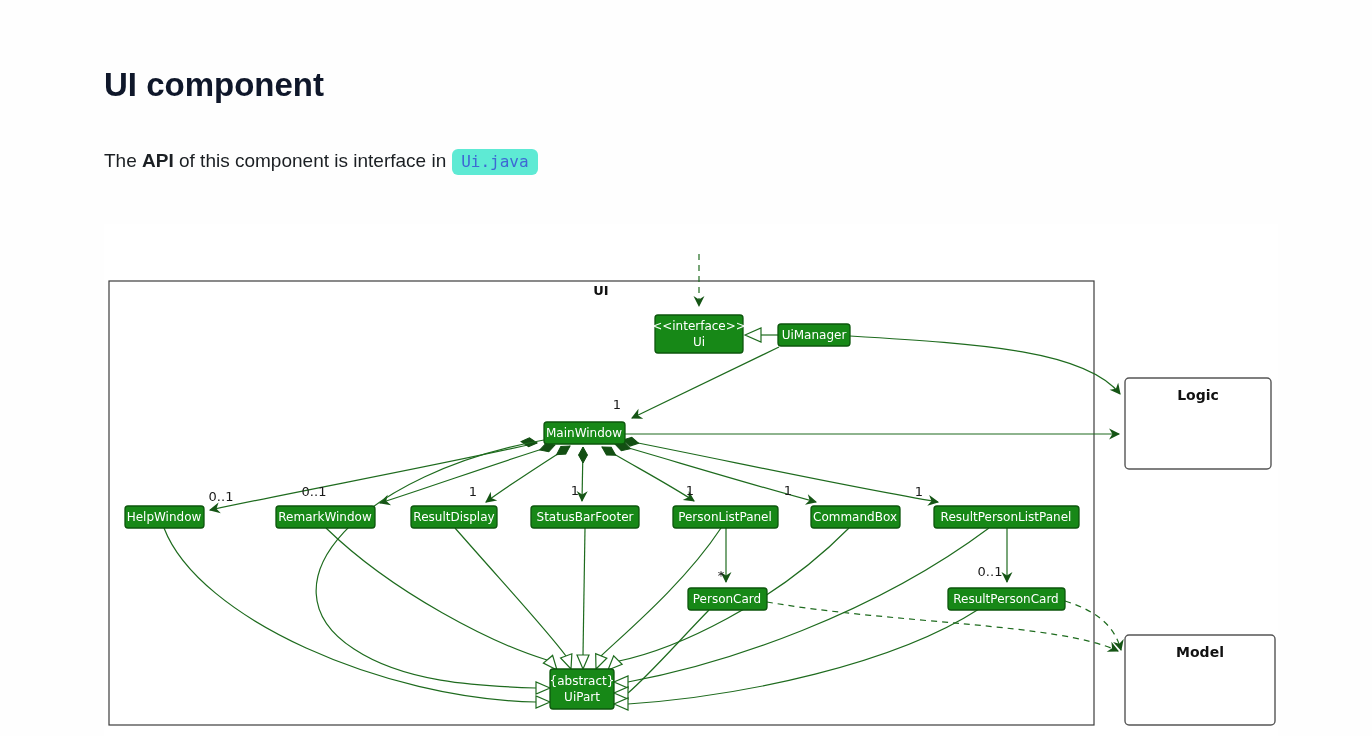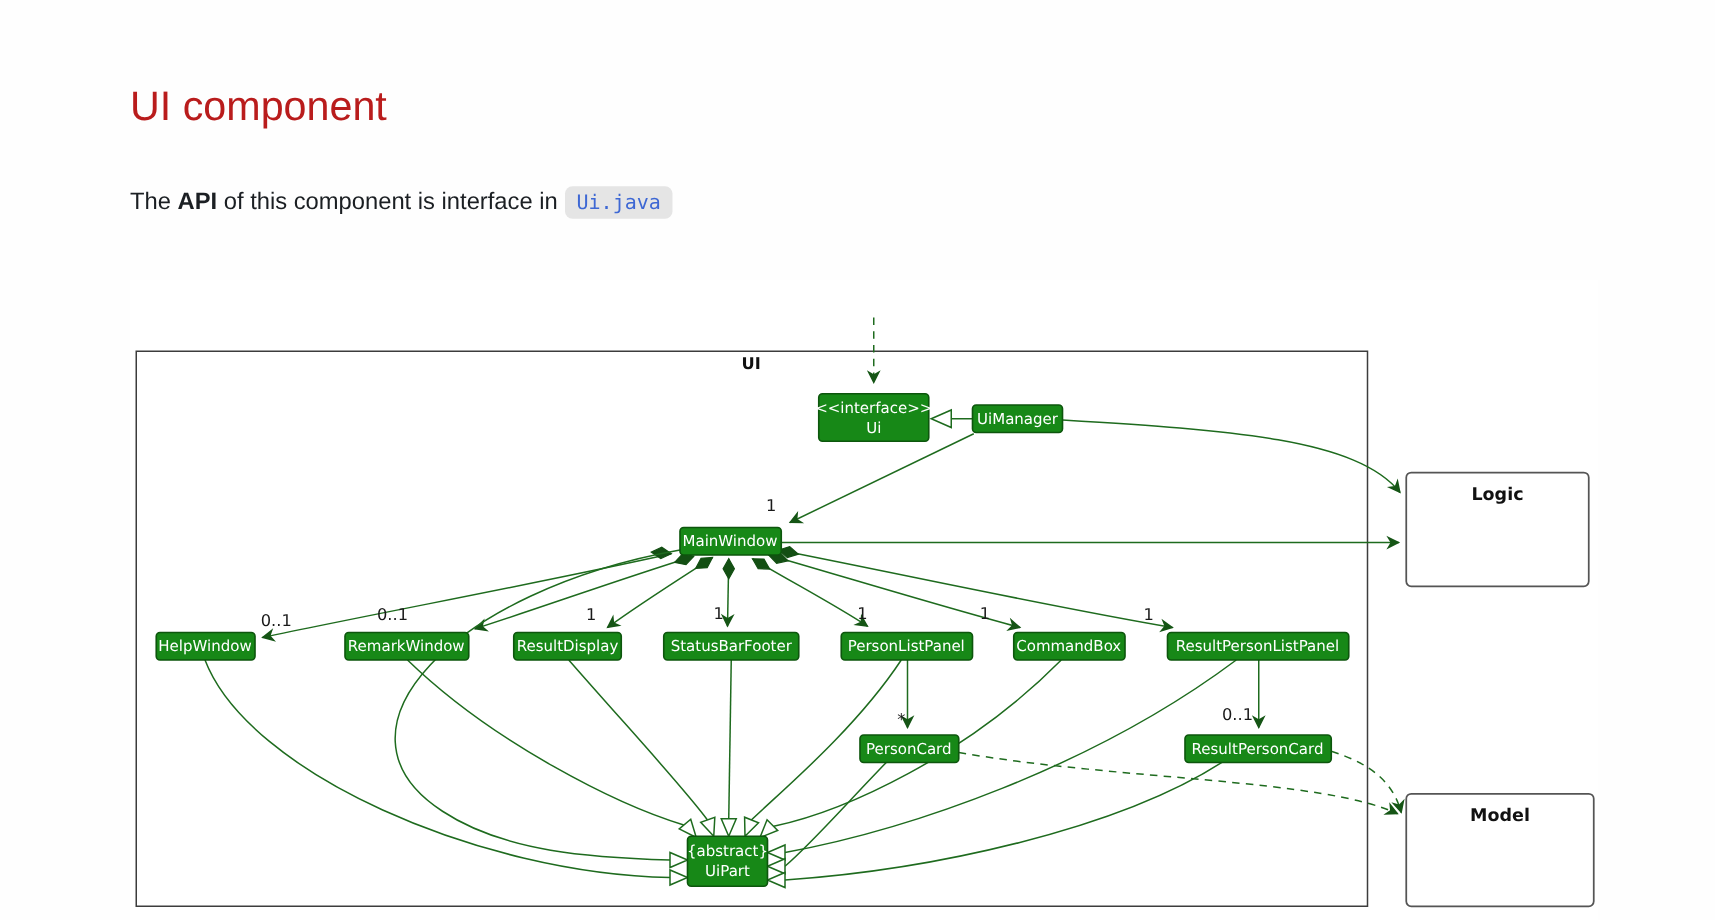--- a/index.html
+++ b/index.html
@@ -5,32 +5,32 @@
   * { margin:0; padding:0; box-sizing:border-box; }
   html,body { background:#ffffff; }
   .page {
     position:relative; width:1372px; height:736px; overflow:hidden;
     background:#fefefe;
     font-family:"Liberation Sans", sans-serif;
     color:#24292e;
   }
   .heading {
     position:absolute; left:104px; top:66px;
-    font-size:33px; font-weight:400; color:#b91c1c; letter-spacing:0;
+    font-size:33px; font-weight:700; color:#0f172a; letter-spacing:0;
   }
   .para {
     position:absolute; left:104px; top:149px;
     font-size:19px; color:#1b1f23;
   }
   .para b { font-weight:700;text-align:right; }
   .code-link {
     display:inline-block; margin-left:6px;
     font-family:"DejaVu Sans Mono", monospace;
     font-size:16px; color:#3e68d4; text-decoration:none;
-    background:#e5e5e5; border-radius:6px; padding:3px 9px 4px 9px;
+    background:#5eead4; border-radius:6px; padding:3px 9px 4px 9px;
     vertical-align:baseline;
   }
   .diagram {
     position:absolute; left:104px; top:224px; width:1174px; height:516px;
     background:#ffffff;
   }
   svg text { font-family:"DejaVu Sans", sans-serif; }
   .node-rect { fill:#178817; stroke:#0d560d; stroke-width:1.3; }
   .node-label { fill:#ffffff; font-size:12px; text-anchor:middle; }
   .edge { fill:none; stroke:#1e6b1e; stroke-width:1.2; }

